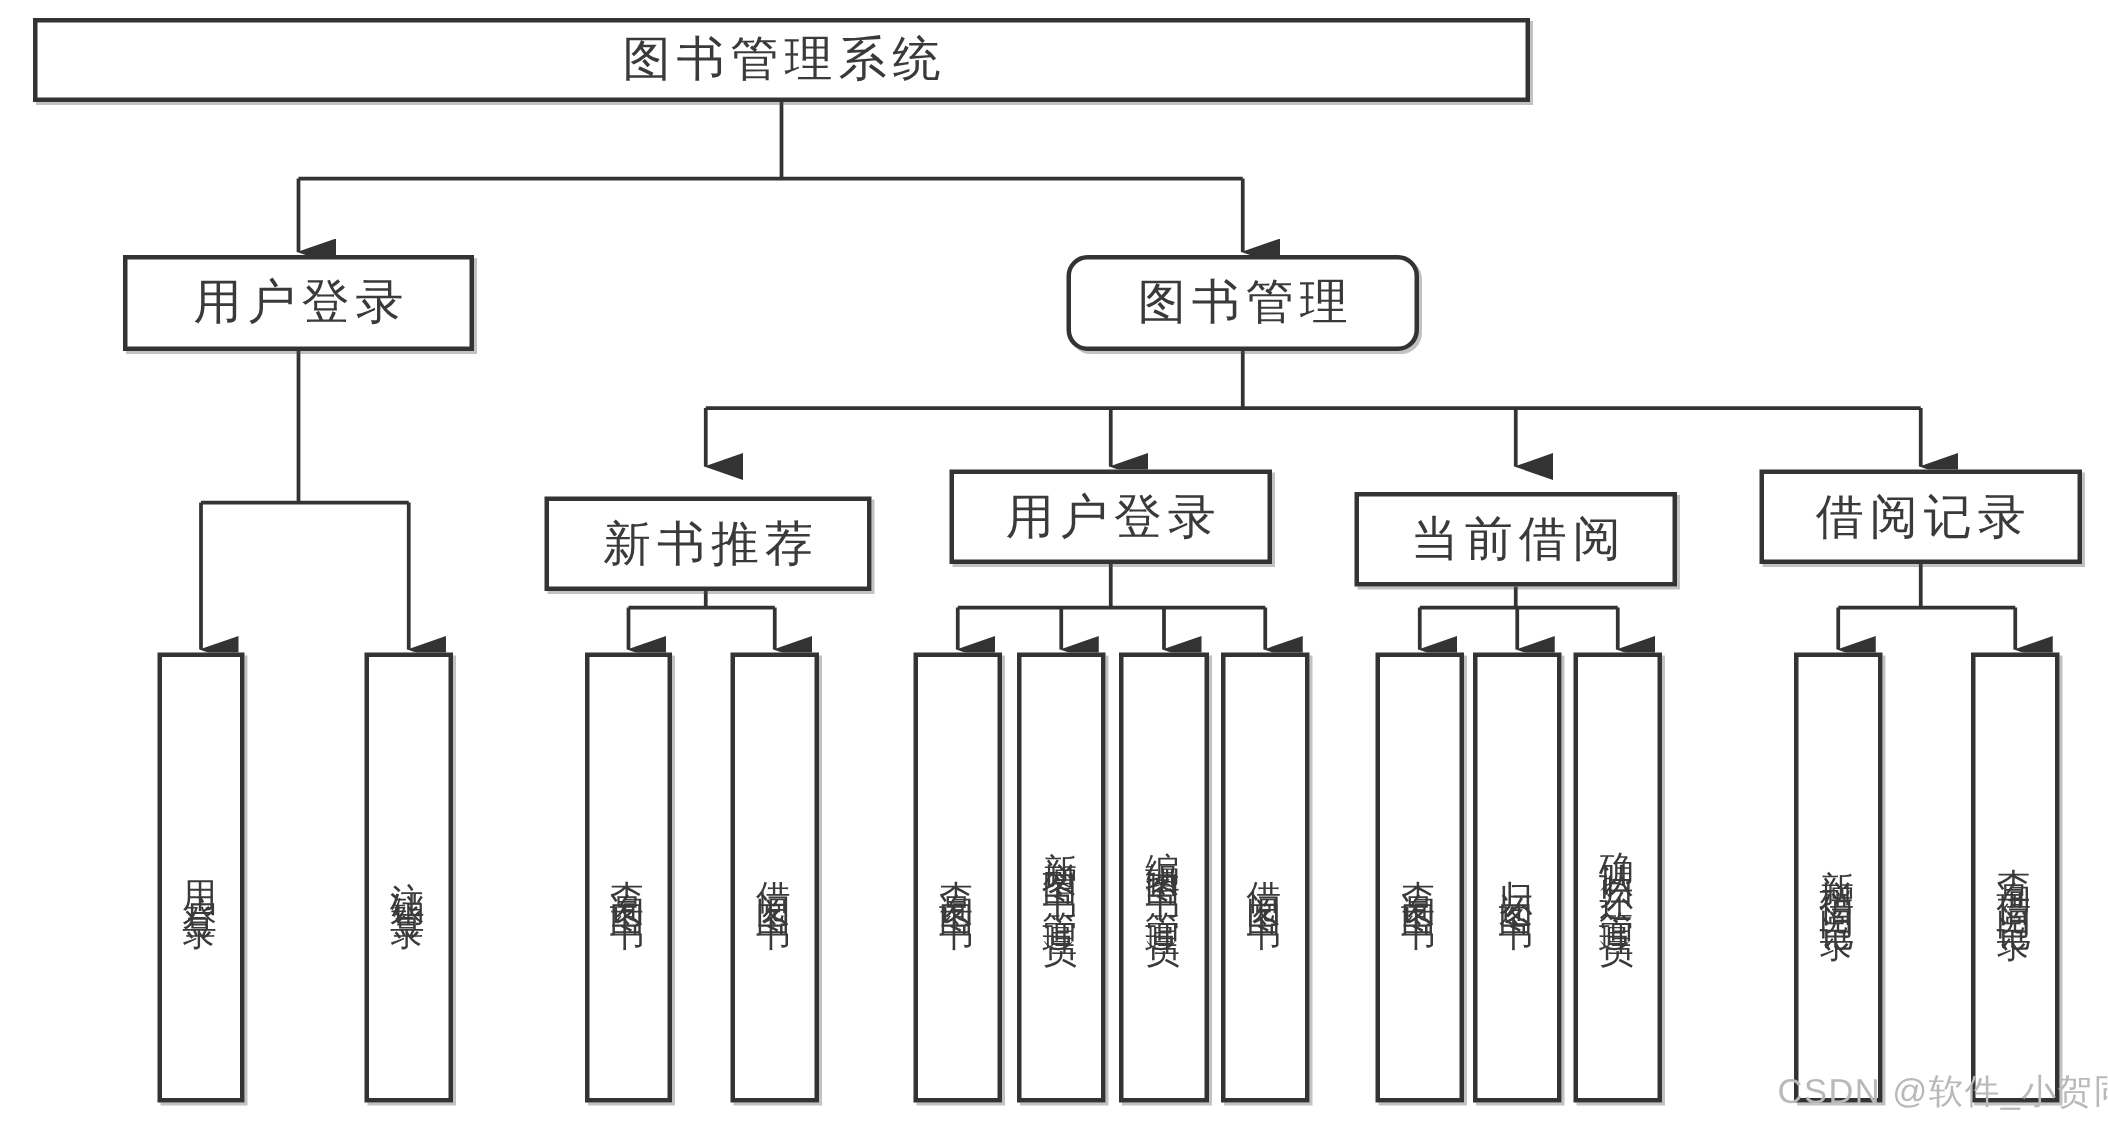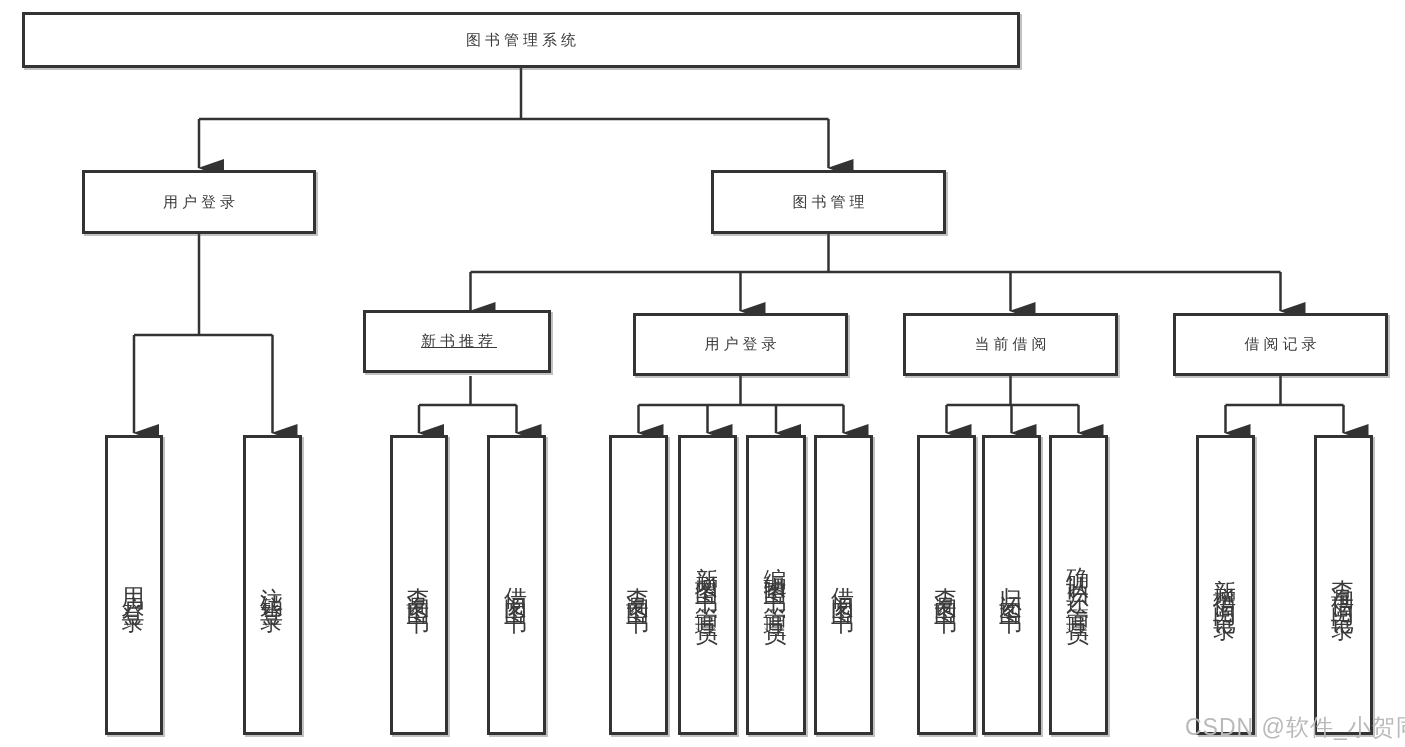--- a/index.html
+++ b/index.html
@@ -25,21 +25,21 @@
     border: 3px solid #333333;
     box-shadow: 2px 2px 0 rgba(80,80,80,0.35);
     color: #3a3a3a;
     display: flex;
     align-items: center;
     justify-content: center;
     z-index: 2;
     white-space: nowrap;
   }
   .node.horizontal {
-    font-size: 15px;
+    font-size: 32px;
     letter-spacing: 4px;
     text-indent: 4px;
   }
   .node.vertical {
     writing-mode: vertical-rl;
     text-orientation: mixed;
     font-size: 23px;
     letter-spacing: 8px;
   }
   #watermark {
@@ -93,24 +93,24 @@
       <line x1="1011.5" y1="405" x2="1011.5" y2="433" marker-end="url(#arrow)"></line>
       <line x1="1078.5" y1="405" x2="1078.5" y2="433" marker-end="url(#arrow)"></line>
       <line x1="1280.5" y1="376" x2="1280.5" y2="405"></line>
       <line x1="1225.5" y1="405" x2="1343.5" y2="405"></line>
       <line x1="1225.5" y1="405" x2="1225.5" y2="433" marker-end="url(#arrow)"></line>
       <line x1="1343.5" y1="405" x2="1343.5" y2="433" marker-end="url(#arrow)"></line>
     </svg>
   <div id="nodes">
       <div class="node horizontal" style="left: 22px; top: 12px; width: 998px; height: 56px;">图书管理系统</div>
       <div class="node horizontal" style="left: 82px; top: 170px; width: 234px; height: 64px;">用户登录</div>
-      <div class="node horizontal" style="left: 711px; top: 170px; width: 235px; height: 64px;">图书管理</div>
-      <div class="node horizontal" style="left: 363px; top: 310px; width: 188px; height: 63px; text-decoration: underline;">新书推荐</div>
+      <div class="node horizontal" style="left: 711px; top: 170px; width: 235px; height: 64px; border-radius: 14px;">图书管理</div>
+      <div class="node horizontal" style="left: 363px; top: 331px; width: 218px; height: 63px;">新书推荐</div>
       <div class="node horizontal" style="left: 633px; top: 313px; width: 215px; height: 63px;">用户登录</div>
-      <div class="node horizontal" style="left: 903px; top: 313px; width: 215px; height: 63px;">当前借阅</div>
+      <div class="node horizontal" style="left: 903px; top: 328px; width: 215px; height: 63px;">当前借阅</div>
       <div class="node horizontal" style="left: 1173px; top: 313px; width: 215px; height: 63px;">借阅记录</div>
       <div class="node vertical" style="left: 105px; top: 435px; width: 58px; height: 300px;">用户登录</div>
       <div class="node vertical" style="left: 243px; top: 435px; width: 59px; height: 300px;">注销登录</div>
       <div class="node vertical" style="left: 390px; top: 435px; width: 58px; height: 300px;">查询图书</div>
       <div class="node vertical" style="left: 487px; top: 435px; width: 59px; height: 300px;">借阅图书</div>
       <div class="node vertical" style="left: 609px; top: 435px; width: 59px; height: 300px;">查询图书</div>
       <div class="node vertical" style="left: 678px; top: 435px; width: 59px; height: 300px;">新增图书（管理员）</div>
       <div class="node vertical" style="left: 746px; top: 435px; width: 60px; height: 300px;">编辑图书（管理员）</div>
       <div class="node vertical" style="left: 814px; top: 435px; width: 59px; height: 300px;">借阅图书</div>
       <div class="node vertical" style="left: 917px; top: 435px; width: 59px; height: 300px;">查询图书</div>

